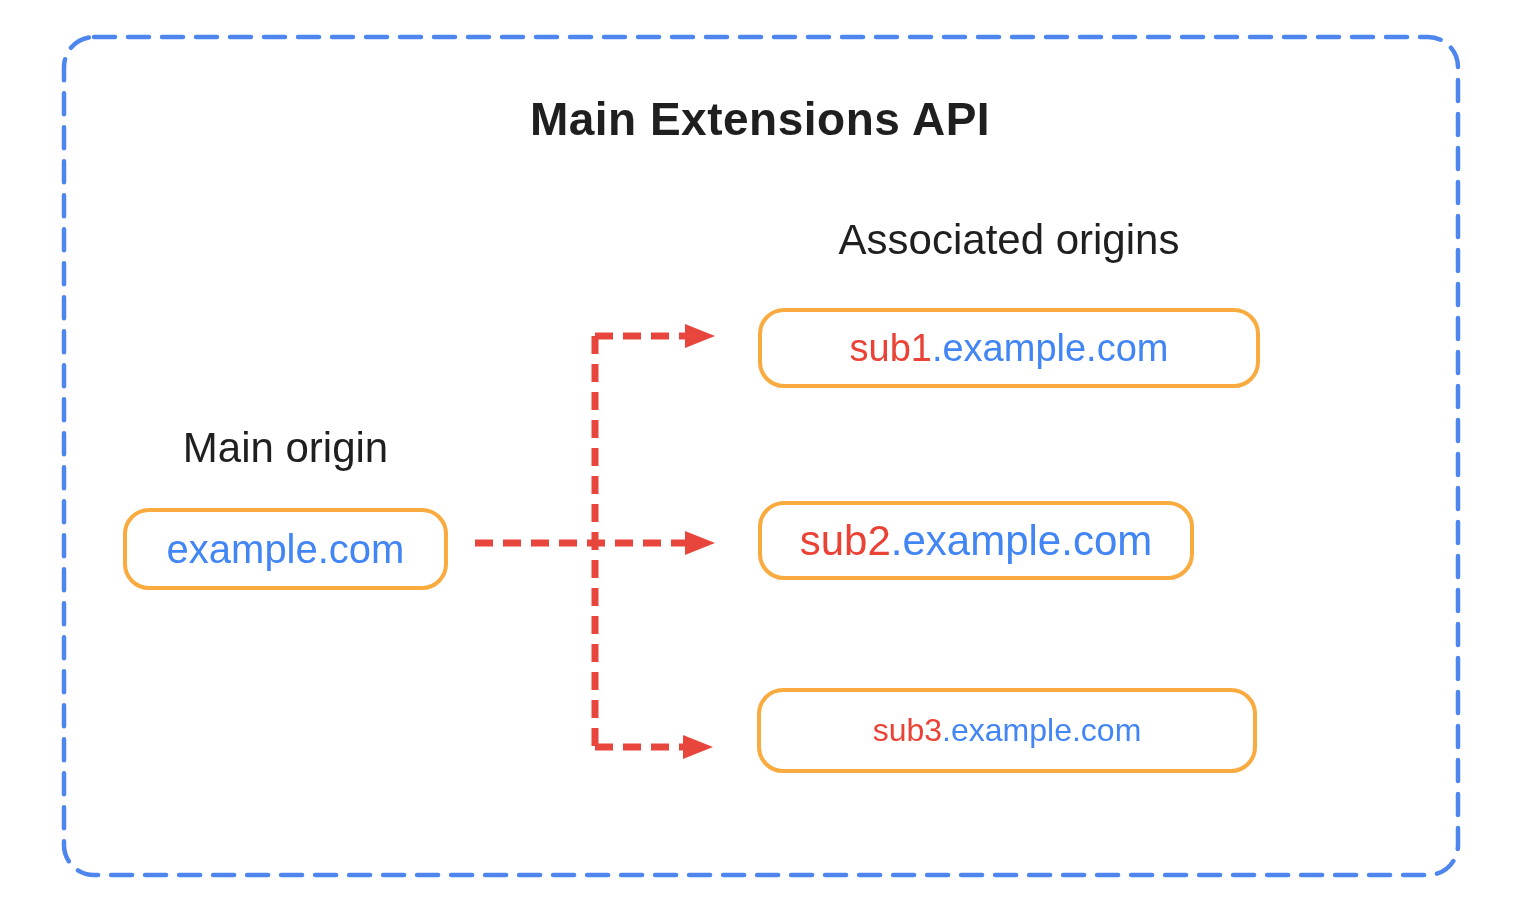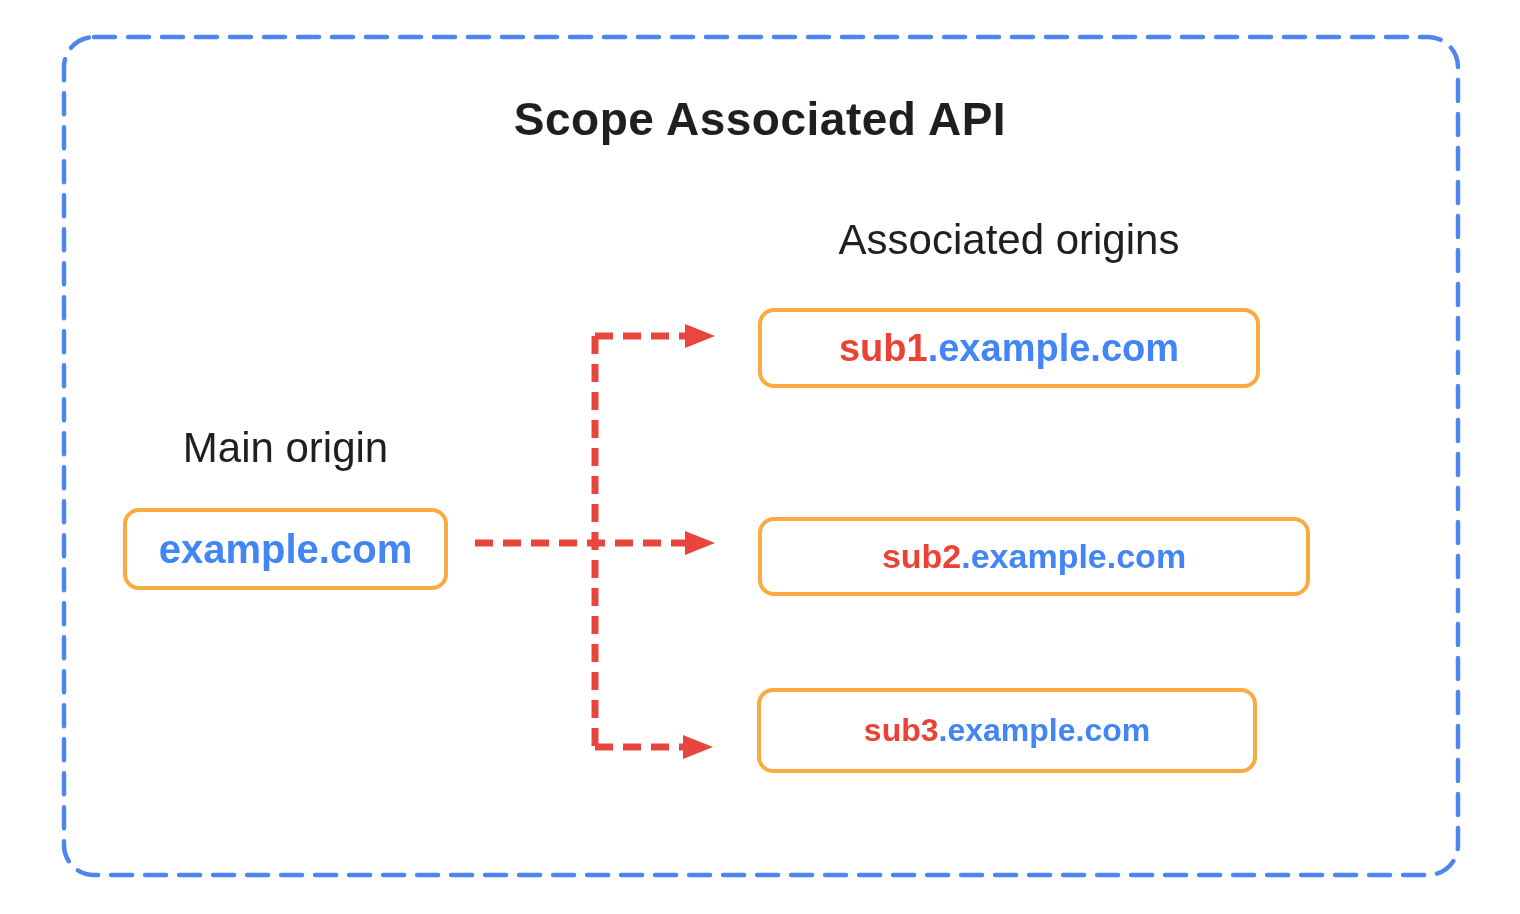--- a/index.html
+++ b/index.html
@@ -72,48 +72,48 @@
     width: 502px;
   }
   .main-label {
     left: 123px;
     top: 424px;
     width: 325px;
   }
   .origin-box {
     position: absolute;
     border: 4px solid var(--box-orange);
-    border-radius: 16px;
+    border-radius: 26px;
     background: #ffffff;
     display: flex;
     align-items: center;
     justify-content: center;
-    font-weight: bold;
+    font-weight: normal;
     white-space: nowrap;
   }
   .main-box {
     left: 123px;
     top: 508px;
     width: 325px;
     height: 82px;
     font-size: 40px;
   }
   .sub-box-1 {
     left: 758px;
     top: 308px;
     width: 502px;
     height: 80px;
     font-size: 38px;
   }
   .sub-box-2 {
     left: 758px;
-    top: 517px;
-    width: 552px;
+    top: 501px;
+    width: 436px;
     height: 79px;
-    font-size: 34px;
+    font-size: 42px;
   }
   .sub-box-3 {
     left: 757px;
     top: 688px;
     width: 500px;
     height: 85px;
     font-size: 32px;
   }
   .txt-blue { color: var(--text-blue); }
   .txt-red  { color: var(--text-red); }
@@ -133,21 +133,21 @@
 
     <path class="red-dash" d="M 595 336 L 686 336"></path>
 
     <path class="red-dash" d="M 595 747 L 684 747"></path>
 
     <polygon class="red-head" points="685,324 715,336 685,348"></polygon>
     <polygon class="red-head" points="685,531 715,543 685,555"></polygon>
     <polygon class="red-head" points="683,735 713,747 683,759"></polygon>
   </svg>
 
-  <div class="diagram-title">Scope Associated API</div>
+  <div class="diagram-title">Main Extensions API</div>
 
   <div class="section-label main-label">Main origin</div>
 
   <div class="section-label assoc-label">Associated origins</div>
 
   <div class="origin-box main-box">
     <span class="txt-blue">example.com</span>
   </div>
 
   <div class="origin-box sub-box-1">

